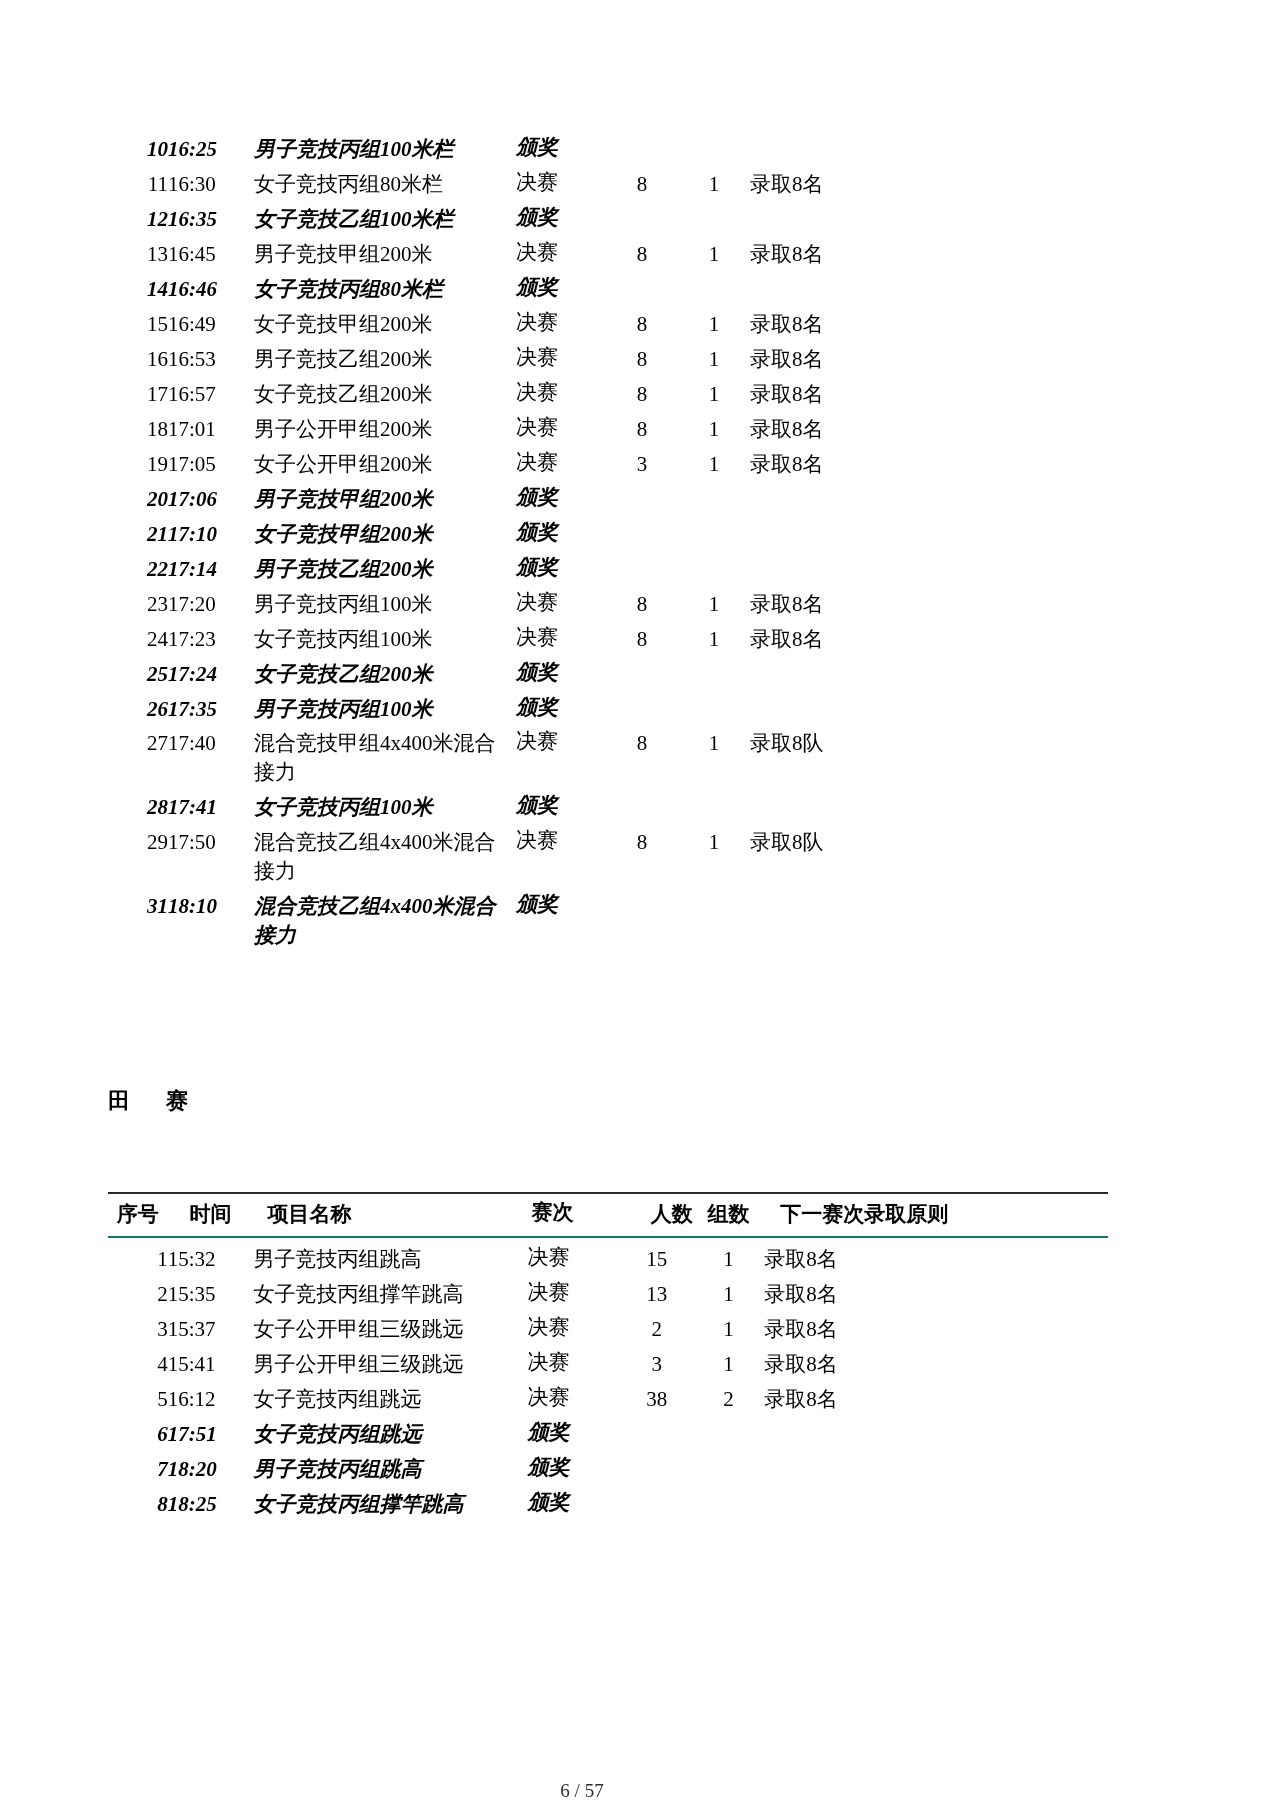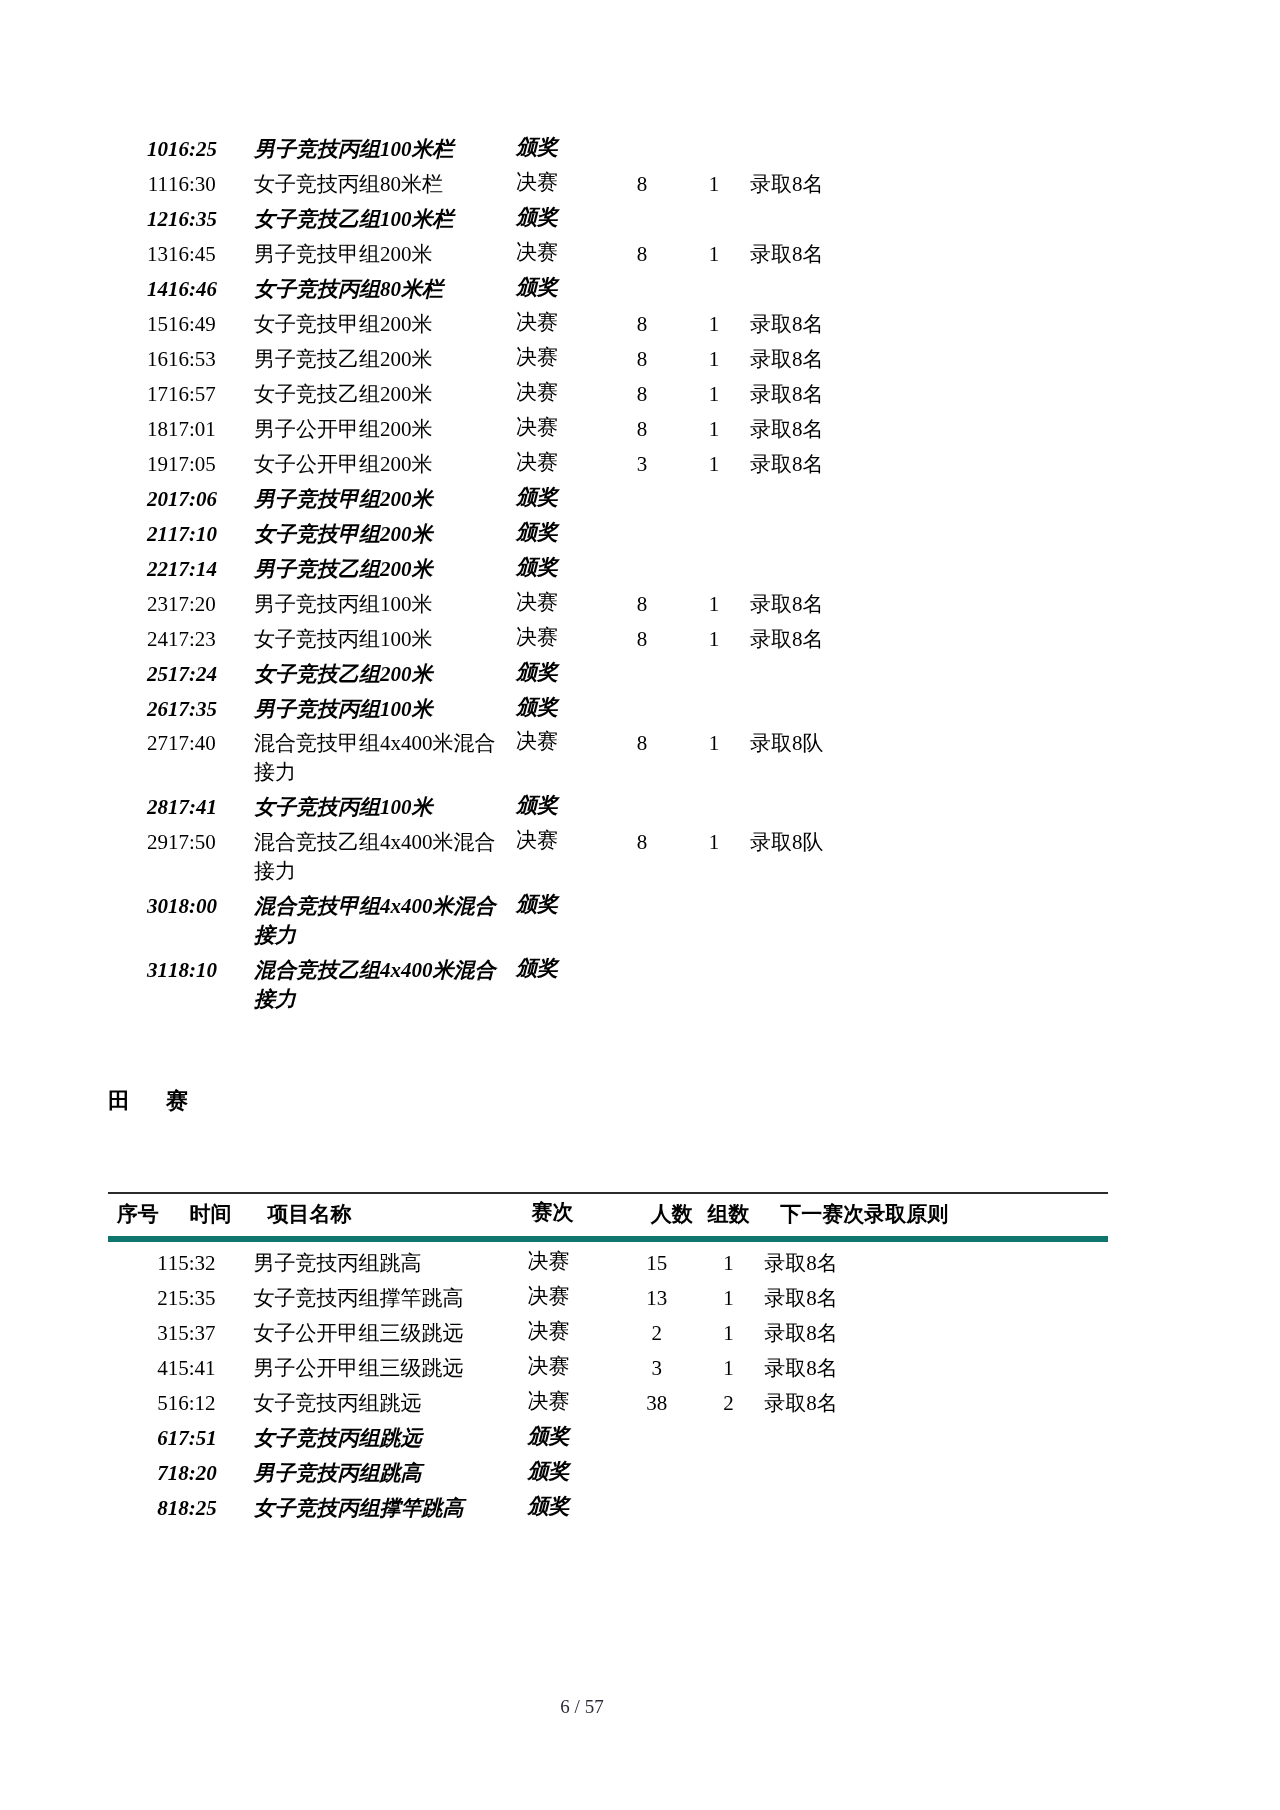--- a/index.html
+++ b/index.html
@@ -82,37 +82,37 @@
     top: 1148px;
     width: 1000px;
   }
   .ruled {
     border-top: 2px solid #2b2b2b;
   }
   .ruled thead th {
     font-size: 21px;
     font-weight: bold;
     padding: 6px 0 7px 0;
-    border-bottom: 6px solid #0f766e;
+    border-bottom: 2px solid #0f766e;
     vertical-align: bottom;
   }
   .ruled thead th.c-no    { text-align: center; padding-right: 0; }
   .ruled thead th.c-time  { text-align: center; padding-left: 0; }
   .ruled thead th.c-name  { text-align: left;   padding-left: 14px; }
   .ruled thead th.c-round { text-align: left;   padding-left: 4px; }
   .ruled thead th.c-count { text-align: right; }
   .ruled thead th.c-grp   { text-align: center; }
   .ruled thead th.c-rule  { text-align: left;   padding-left: 16px; }
   .ruled tbody tr:first-child td { padding-top: 7px; }
 
   
   .footer {
     position: absolute;
     left: 0;
-    top: 1696px;
+    top: 1780px;
     width: 1164px;
     text-align: center;
     font-size: 19px;
     color: #2c2c3a;
     font-family: "Liberation Serif", "DejaVu Serif", serif;
   }
 </style>
 </head>
 <body>
 
@@ -302,29 +302,20 @@
             <td class="c-rule"></td>
           </tr>
           <tr>
             <td class="c-no">29</td>
             <td class="c-time">17:50</td>
             <td class="c-name">混合竞技乙组4x400米混合接力</td>
             <td class="c-round">决赛</td>
             <td class="c-count">8</td>
             <td class="c-grp">1</td>
             <td class="c-rule">录取8队</td>
-          </tr>
-          <tr class="award">
-            <td class="c-no">30</td>
-            <td class="c-time">18:00</td>
-            <td class="c-name">混合竞技甲组4x400米混合接力</td>
-            <td class="c-round">颁奖</td>
-            <td class="c-count"></td>
-            <td class="c-grp"></td>
-            <td class="c-rule"></td>
           </tr>
           <tr class="award">
             <td class="c-no">31</td>
             <td class="c-time">18:10</td>
             <td class="c-name">混合竞技乙组4x400米混合接力</td>
             <td class="c-round">颁奖</td>
             <td class="c-count"></td>
             <td class="c-grp"></td>
             <td class="c-rule"></td>
           </tr>

